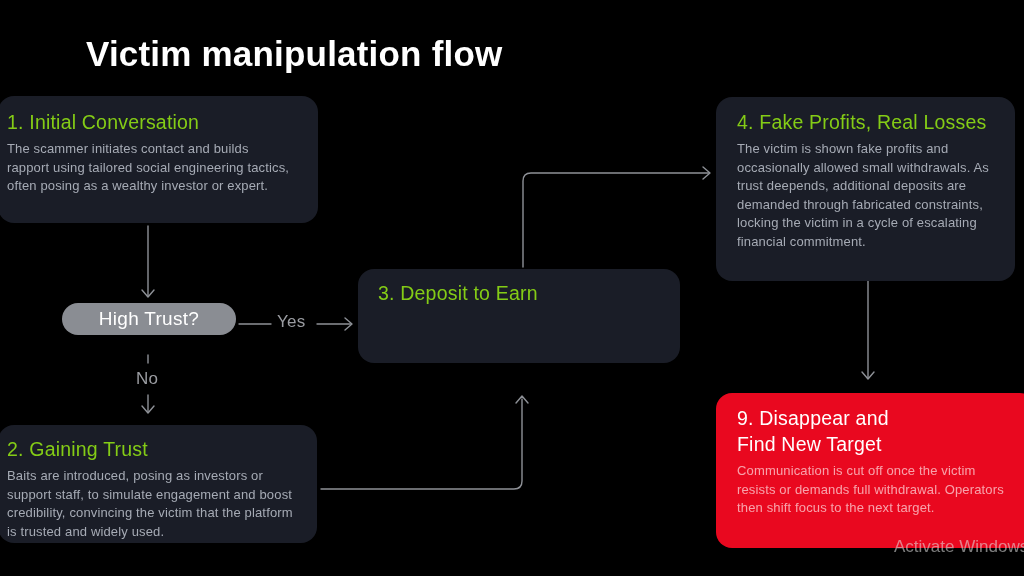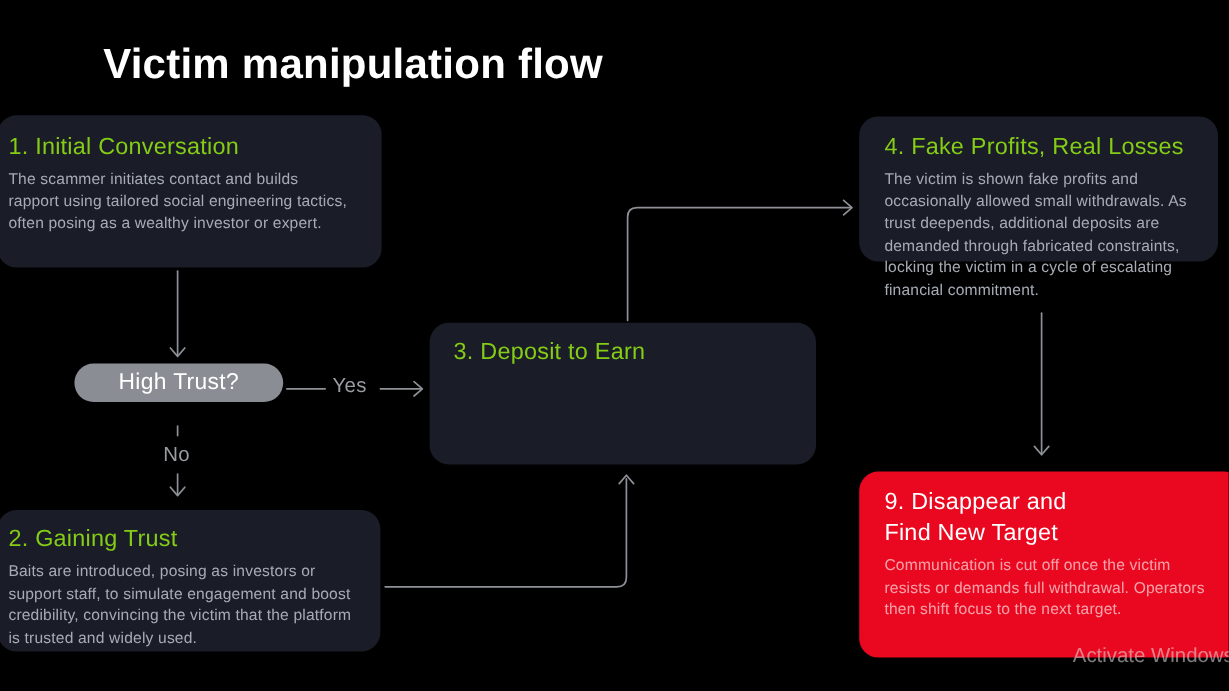--- a/index.html
+++ b/index.html
@@ -18,22 +18,22 @@
   .node .heading {
     margin:0 0 5px 0; font-size:19.5px; font-weight:400;
     color:#84cc16; letter-spacing:0.2px; line-height:26px;
   }
   .node .body {
     margin:0; font-size:13px; line-height:18.5px;
     color:#a6abb5; letter-spacing:0.15px;
   }
   .n1 { left:-2px;  top:96px;  width:320px; height:127px; padding:13px 26px 0 9px; }
   .n2 { left:-2px;  top:425px; width:319px; height:118px; padding:11px 24px 0 9px; }
-  .n3 { left:358px; top:269px; width:322px; height:118px; padding:11px 18px 0 20px; }
-  .n4 { left:716px; top:97px;  width:299px; height:121px; padding:12px 8px 16px 21px; }
+  .n3 { left:358px; top:269px; width:322px; height:94px; padding:11px 18px 0 20px; }
+  .n4 { left:716px; top:97px;  width:299px; height:184px; padding:12px 8px 16px 21px; }
   .n5 {
     left:716px; top:393px; width:320px; height:155px; padding:12px 24px 0 21px;
     background:var(--danger-bg,#e9081f);
   }
   .n5 .heading { color:#ffffff; white-space:pre-line; font-weight:500; }
   .n5 .body { color:rgba(255,235,236,0.68); }
   .decision {
     position:absolute; left:62px; top:303px; width:174px; height:32px;
     border-radius:24px; background:var(--pill-bg,#8a8d93); color:#ffffff;
     display:flex; align-items:center; justify-content:center;

